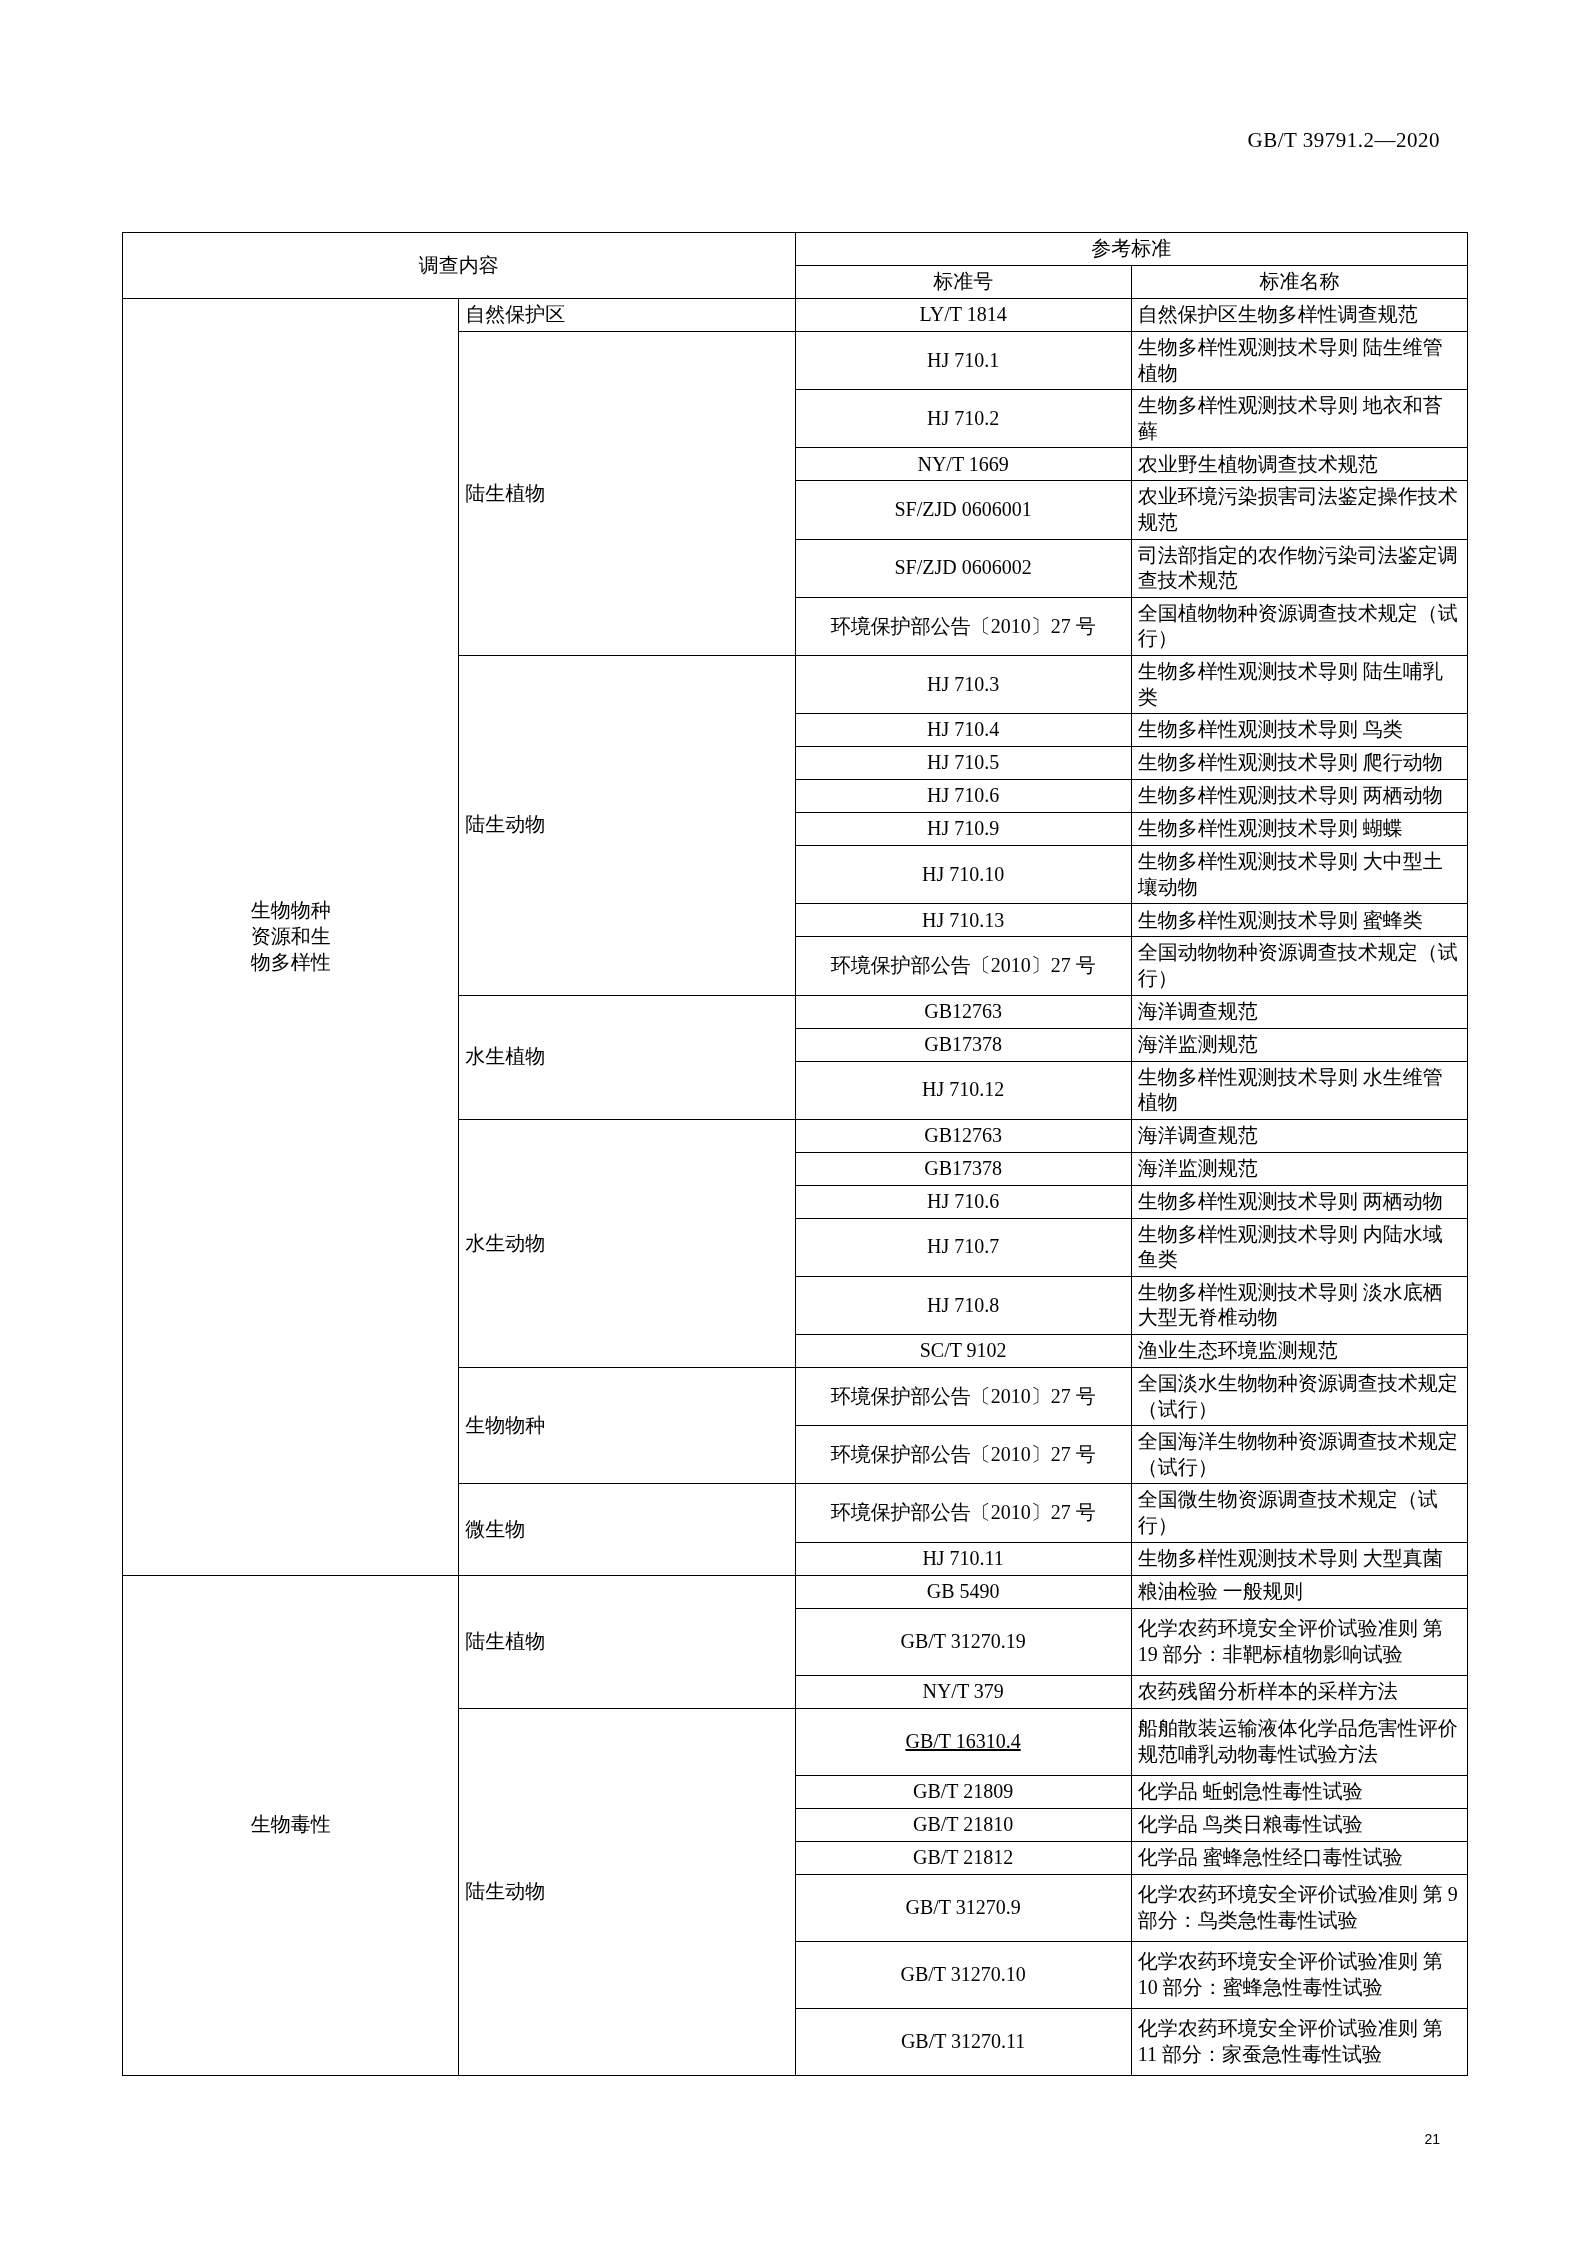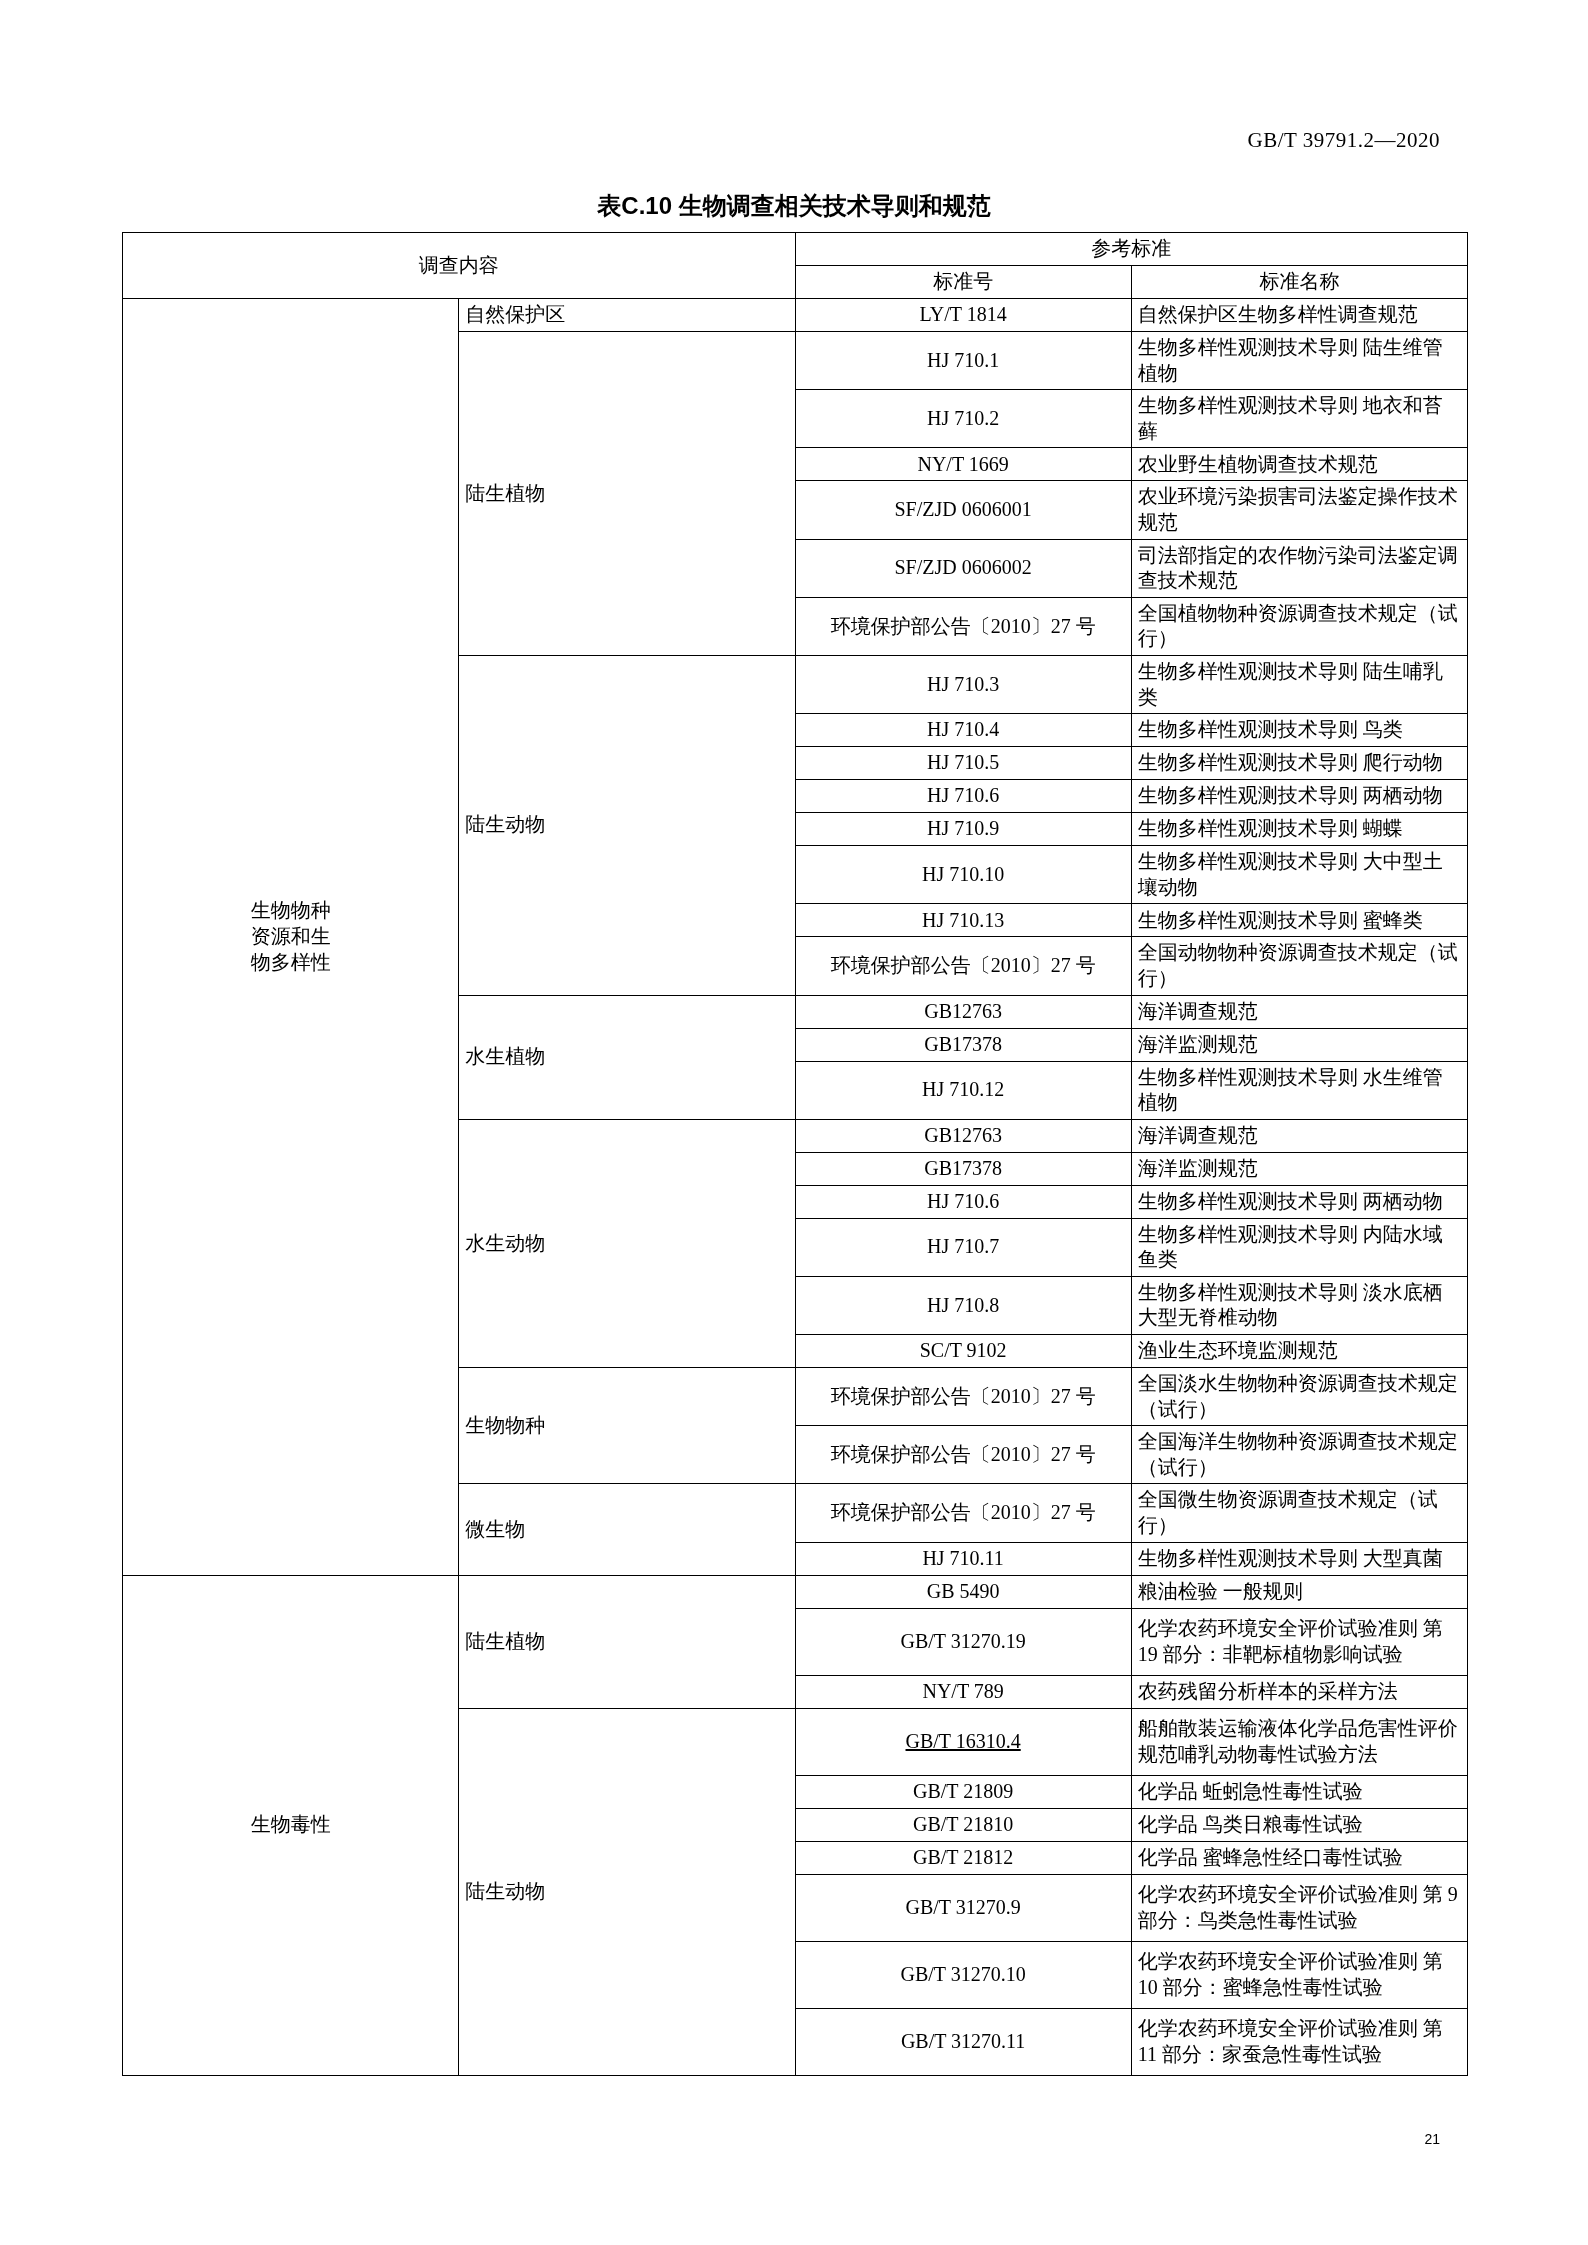--- a/index.html
+++ b/index.html
@@ -77,21 +77,20 @@
     line-height: 1.45;
   }
 </style>
 </head>
 <body>
 
 <div class="page">
 
   <div class="header">GB/T 39791.2—2020</div>
 
-  <div class="doc-title">表C.10  生物调查相关技术导则和规范</div>
 
   <div class="table-wrap">
     <table class="std">
       <tbody id="table-body">
           <tr class="rowh">
             <td class="hdr" rowspan="2" colspan="2">调查内容</td>
             <td class="hdr" colspan="2">参考标准</td>
           </tr>
           <tr class="rowh">
             <td class="c-no hdr">标准号</td>
@@ -221,21 +220,21 @@
             <td class="c-cat vert-label" rowspan="10">生物毒性</td>
             <td class="c-sub" rowspan="3">陆生植物</td>
             <td class="c-no">GB 5490</td>
             <td class="c-name two-line">粮油检验  一般规则</td>
           </tr>
           <tr class="rowh">
             <td class="c-no" style="height: 60px;">GB/T 31270.19</td>
             <td class="c-name two-line">化学农药环境安全评价试验准则  第 19 部分：非靶标植物影响试验</td>
           </tr>
           <tr class="rowh">
-            <td class="c-no">NY/T 789</td>
+            <td class="c-no">NY/T 379</td>
             <td class="c-name two-line">农药残留分析样本的采样方法</td>
           </tr>
           <tr class="rowh">
             <td class="c-sub" rowspan="7">陆生动物</td>
             <td class="c-no" style="height: 60px; text-decoration: underline;">GB/T 16310.4</td>
             <td class="c-name two-line">船舶散装运输液体化学品危害性评价规范哺乳动物毒性试验方法</td>
           </tr>
           <tr class="rowh">
             <td class="c-no">GB/T 21809</td>
             <td class="c-name two-line">化学品  蚯蚓急性毒性试验</td>

